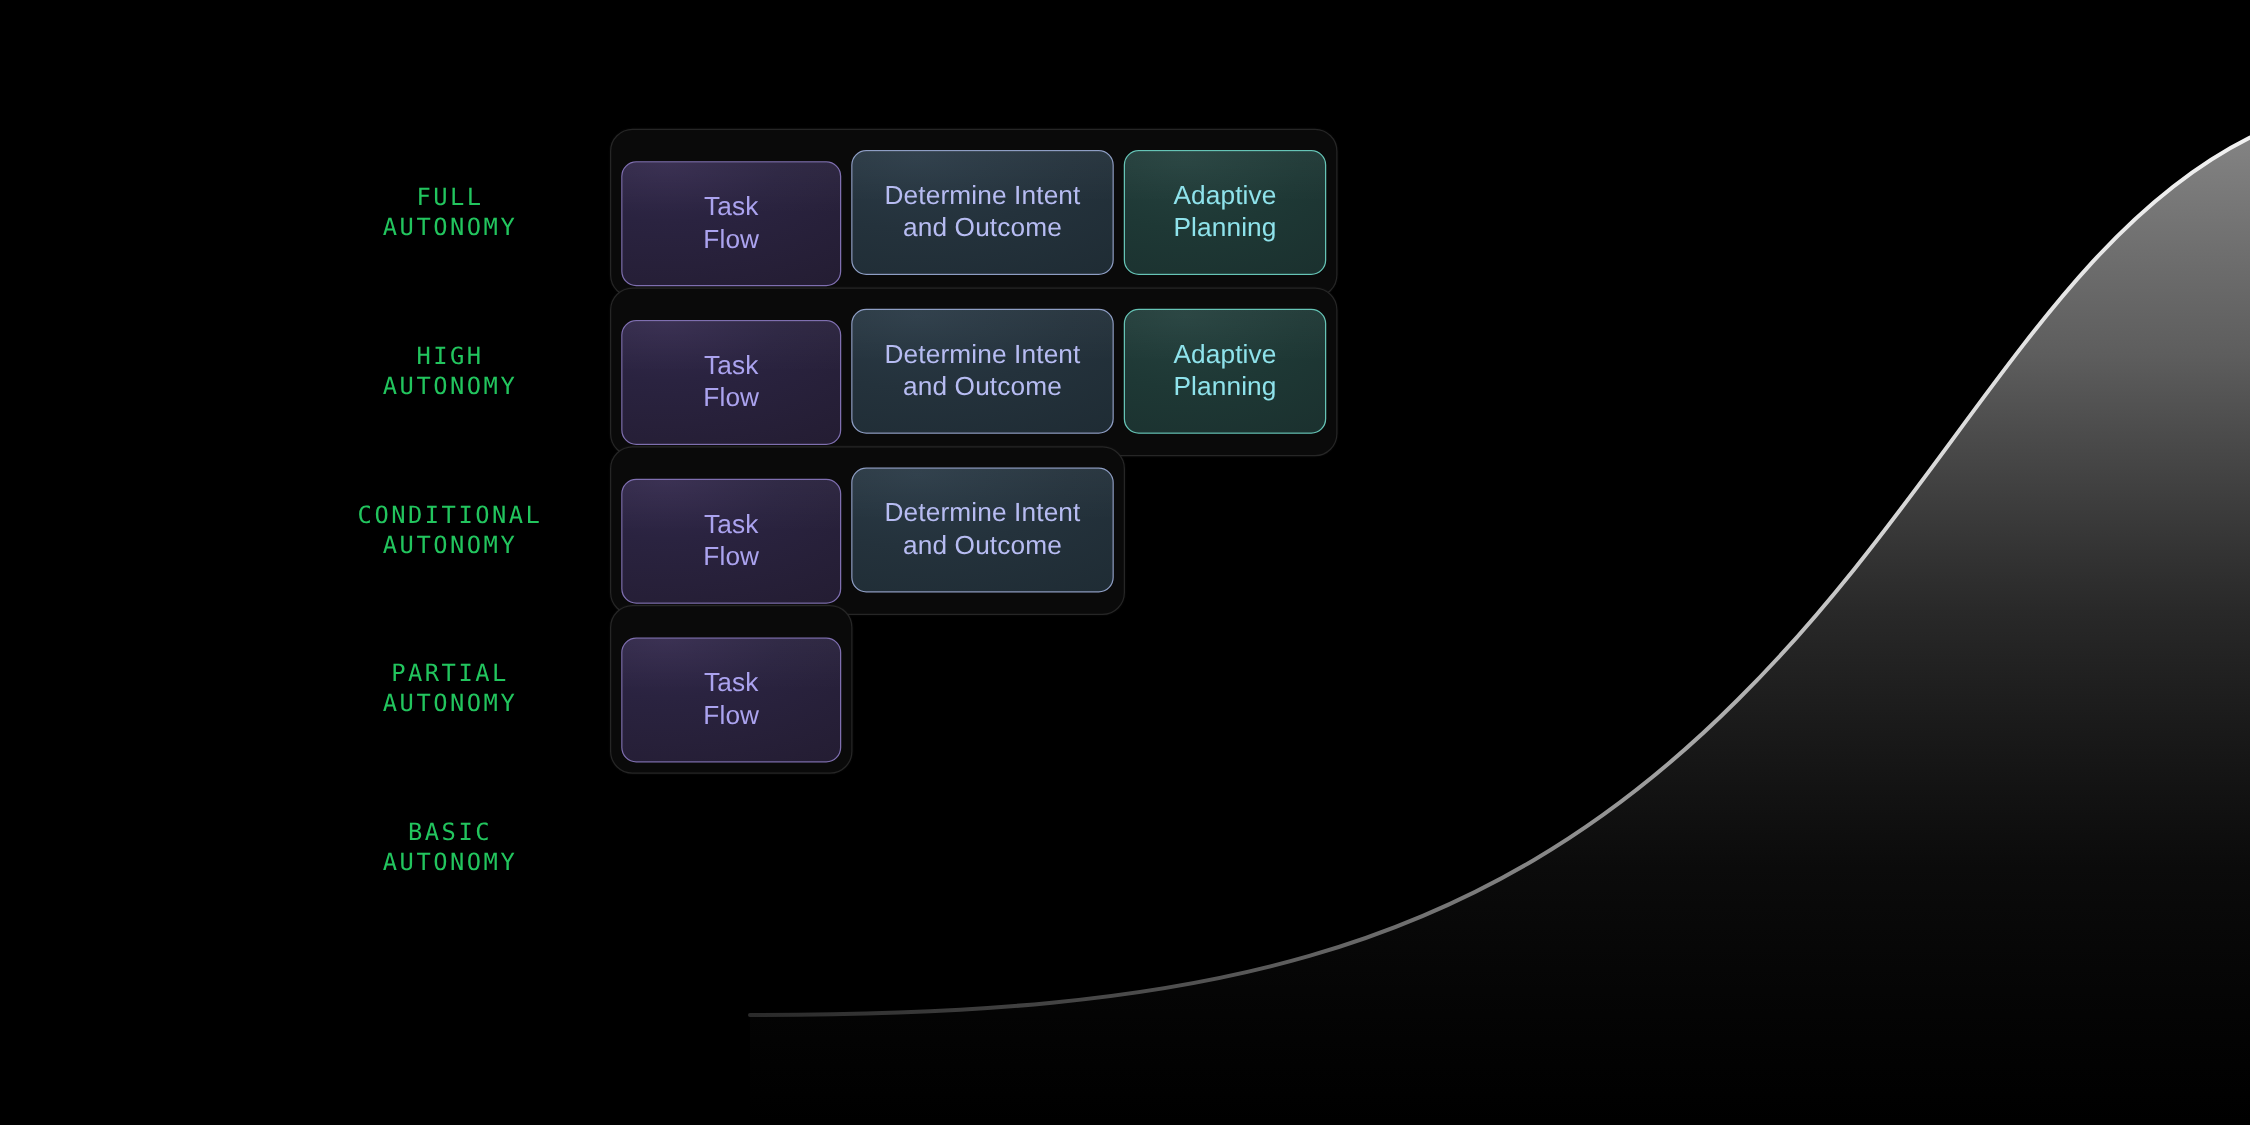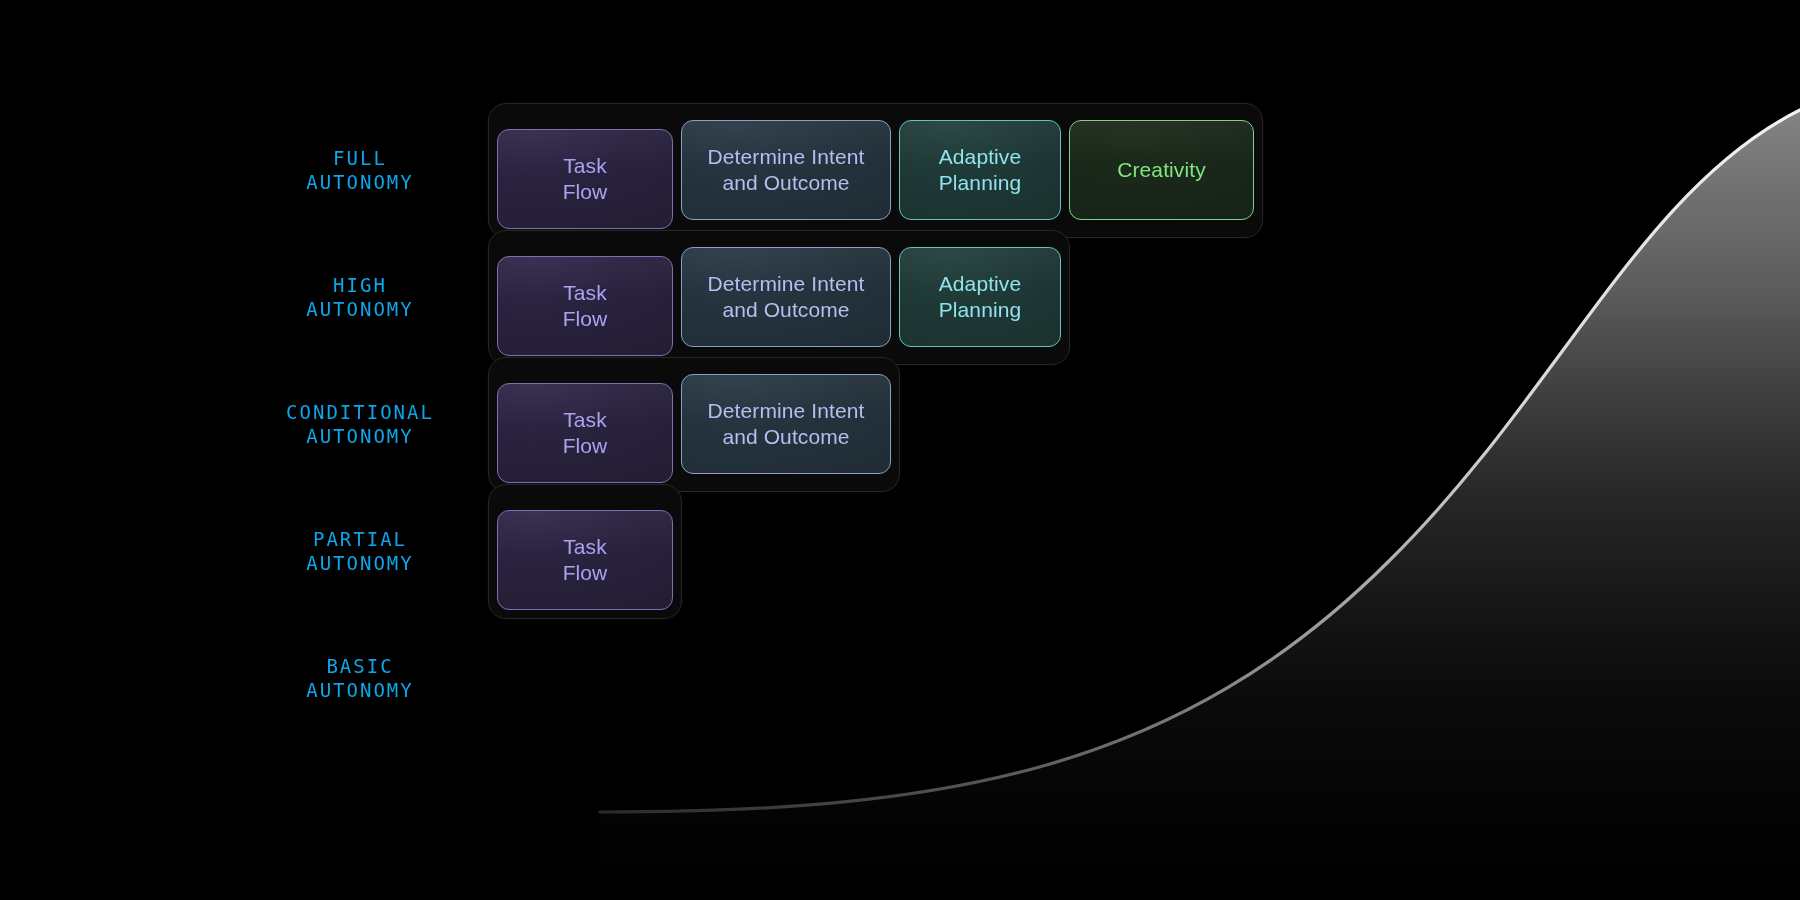--- a/index.html
+++ b/index.html
@@ -44,21 +44,21 @@
 
   .row-label {
     position: absolute;
     left: 250px;
     width: 220px;
     text-align: center;
     font-family: "DejaVu Sans Mono", "Liberation Mono", monospace;
     font-size: 19px;
     line-height: 24px;
     letter-spacing: 2.0px;
-    color: #0ea5e9;
+    color: #22c55e;
     white-space: pre-line;
     user-select: none;
   }
 
   .row-track {
     position: absolute;
     left: 488px;
     display: flex;
     align-items: center;
     gap: 8px;
@@ -165,21 +165,20 @@
     <div class="row" style="top: 110px;">
       <div class="row-label">FULL
 AUTONOMY</div>
       <div class="row-track">
         <div class="card c-purple"><span class="card-label">Task
 Flow</span></div>
         <div class="card c-blue"><span class="card-label">Determine Intent
 and Outcome</span></div>
         <div class="card c-teal"><span class="card-label">Adaptive
 Planning</span></div>
-        <div class="card c-green"><span class="card-label">Creativity</span></div>
       </div>
     </div>
     <div class="row" style="top: 237px;">
       <div class="row-label">HIGH
 AUTONOMY</div>
       <div class="row-track">
         <div class="card c-purple"><span class="card-label">Task
 Flow</span></div>
         <div class="card c-blue"><span class="card-label">Determine Intent
 and Outcome</span></div>

